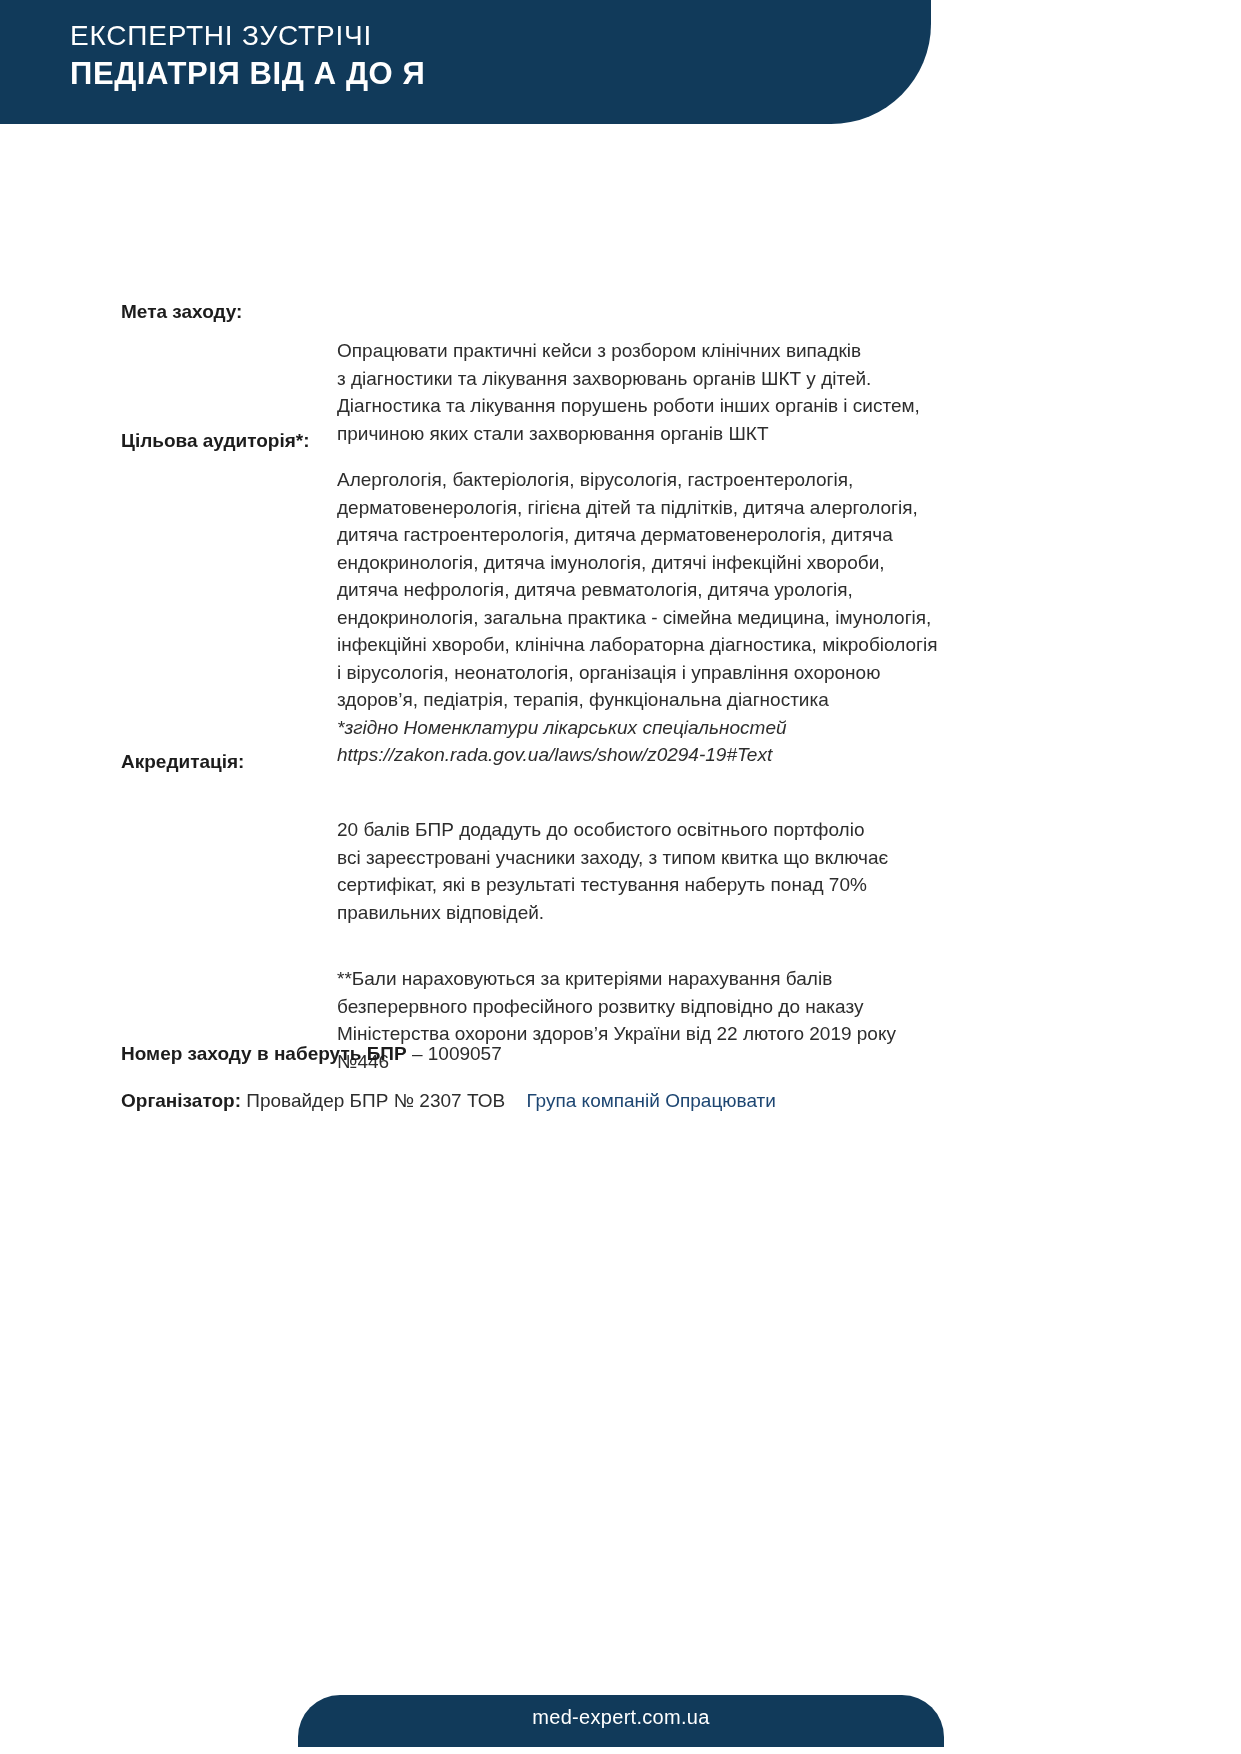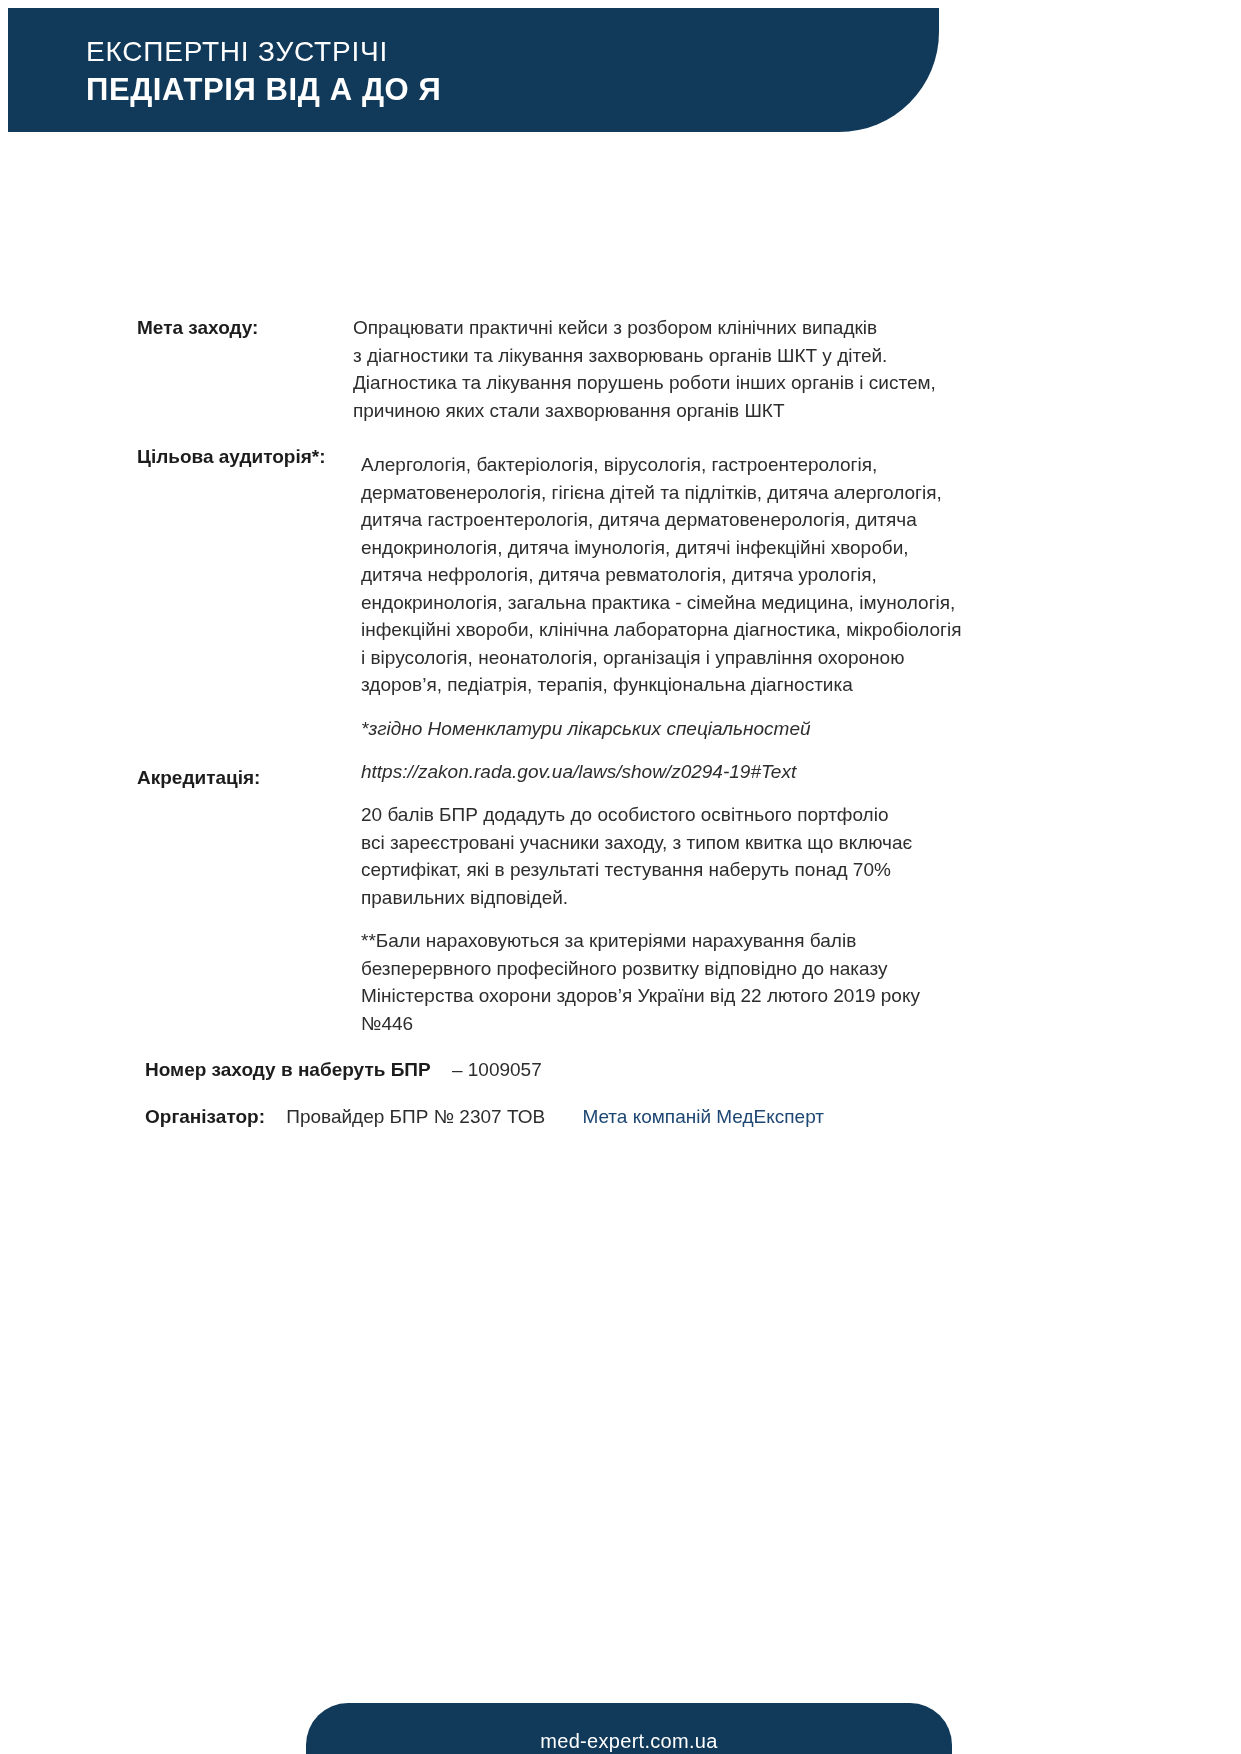--- a/index.html
+++ b/index.html
@@ -1,15 +1,15 @@
 <!DOCTYPE html>
 <html lang="uk"><head>
 <meta charset="utf-8">
 <style>
-  * { margin: 0; padding: 8px; box-sizing: border-box; }
+  * { margin: 0; padding: 0; box-sizing: border-box; }
   html, body { background: #ffffff; }
   body {
     width: 1241px; height: 1754px;
     position: relative;
     overflow: hidden;
     font-family: "Liberation Sans", sans-serif;
     color: #2d2d2d;
   }
 
   
@@ -34,21 +34,21 @@
   .row { position: absolute; left: 121px; width: 1060px; }
   .row .label {
     position: absolute; left: 0; top: 0; width: 212px;
     font-size: 19px; font-weight: 700; color: #1c1c1c;
     line-height: 27.5px;
   }
   .row .content {
     position: absolute; left: 216px; top: 0; width: 700px;
     font-size: 19px; line-height: 27.5px; color: #2d2d2d;
   }
-  .pre { white-space: pre-line; }
+  .pre { white-space: pre-line; margin-top: 39px; }
   .italic { font-style: italic; }
 
   .row-meta      { top: 298px; }
   .row-audience  { top: 427px; }
   .row-accr      { top: 748px; }
   .row-accr .content { top: 29px; }
   .row-registry  { top: 1040px; font-size: 19px; line-height: 27.5px; }
   .row-organizer { top: 1087px; font-size: 19px; line-height: 27.5px; }
 
   .inline-bold { font-weight: 700; color: #1c1c1c; }
@@ -124,20 +124,20 @@
   </section>
 
   <section class="row row-registry">
     <span class="inline-bold">Номер заходу в наберуть БПР</span>
     <span>– 1009057</span>
   </section>
 
   <section class="row row-organizer">
     <span class="inline-bold">Організатор:</span>
     <span>Провайдер БПР № 2307 ТОВ</span>
-    <span class="organizer-link">Мета компаній МедЕксперт</span>
+    <span class="organizer-link">Група компаній Опрацювати</span>
   </section>
 
   <footer class="footer-bar">
     <span class="url">med-expert.com.ua</span>
   </footer>
 
 </div>
 
 </body></html>

